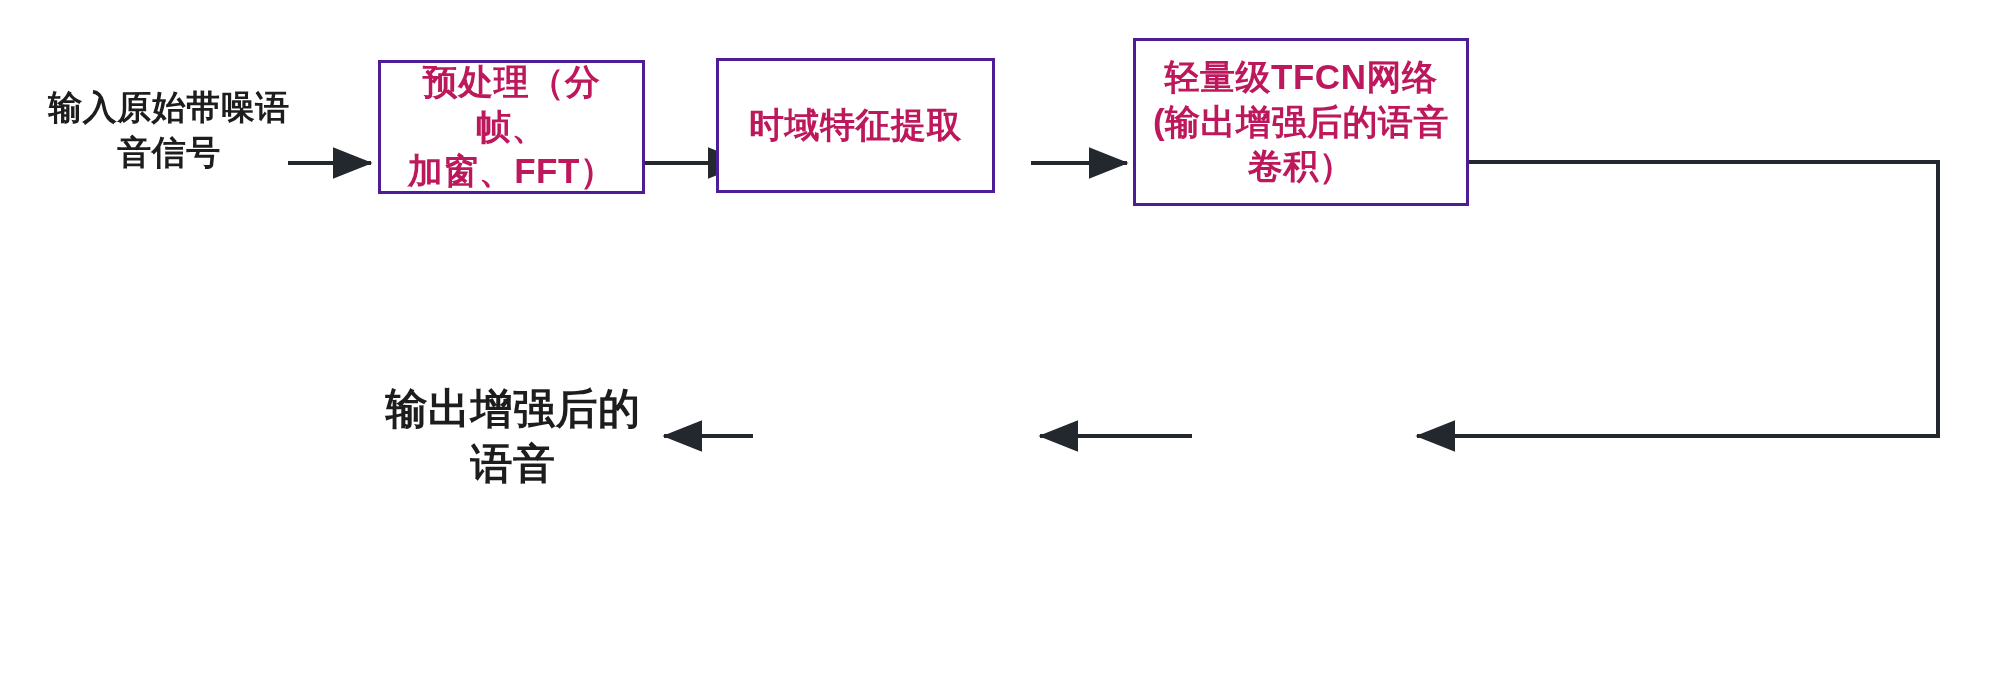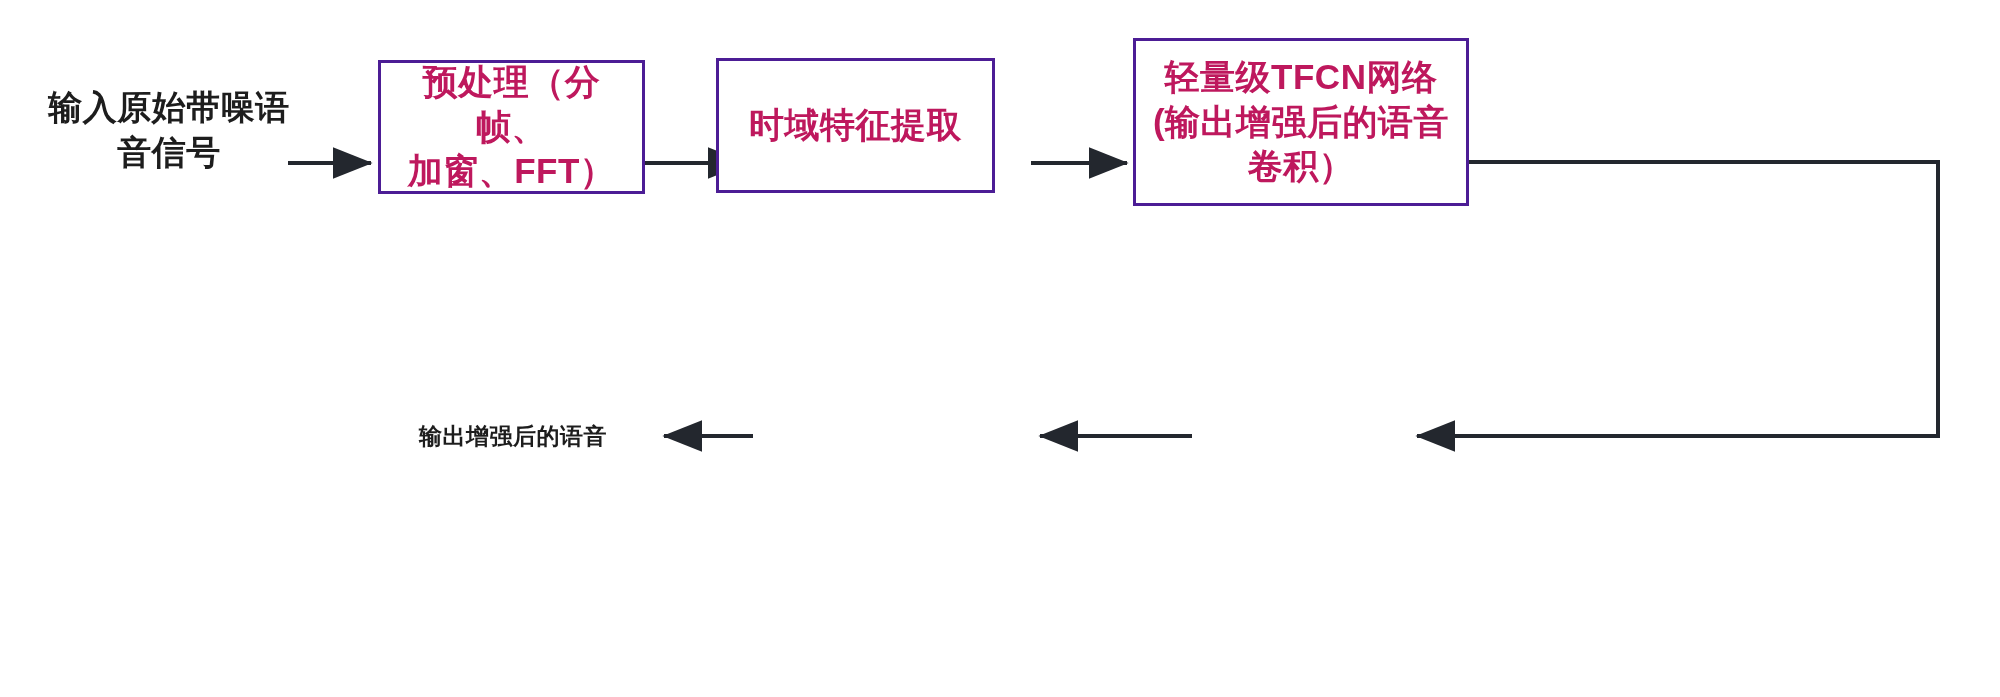--- a/index.html
+++ b/index.html
@@ -58,21 +58,21 @@
   .free-label .node-text { white-space: pre-line; }
 
   
   #node-preprocess { left: 378px; top: 60px; width: 267px; height: 134px; font-size: 35px; }
   #node-feature    { left: 716px; top: 58px; width: 279px; height: 135px; font-size: 35px; }
   #node-tfcn       { left: 1133px; top: 38px; width: 336px; height: 168px; font-size: 35px; }
   #node-postprocess{ left: 753px; top: 370px; width: 278px; height: 134px; font-size: 35px; }
   #node-enhance    { left: 1192px; top: 392px; width: 217px; height: 88px; font-size: 35px; }
 
   #label-input  { left: 40px; top: 82px; width: 258px; height: 96px; font-size: 34px; }
-  #label-output { left: 372px; top: 408px; width: 282px; height: 56px; font-size: 23px; }
+  #label-output { left: 372px; top: 408px; width: 282px; height: 56px; font-size: 42px; }
 </style>
 </head>
 <body>
 
 <div id="canvas">
 
   <svg class="flow-svg" viewBox="0 0 2000 697">
     <defs>
       <marker id="arrow-right" markerWidth="11" markerHeight="11" refX="9.6" refY="4.3" orient="auto" markerUnits="strokeWidth">
         <path d="M0,0.3 L10,4.3 L0,8.3 z" fill="#23272e"></path>

